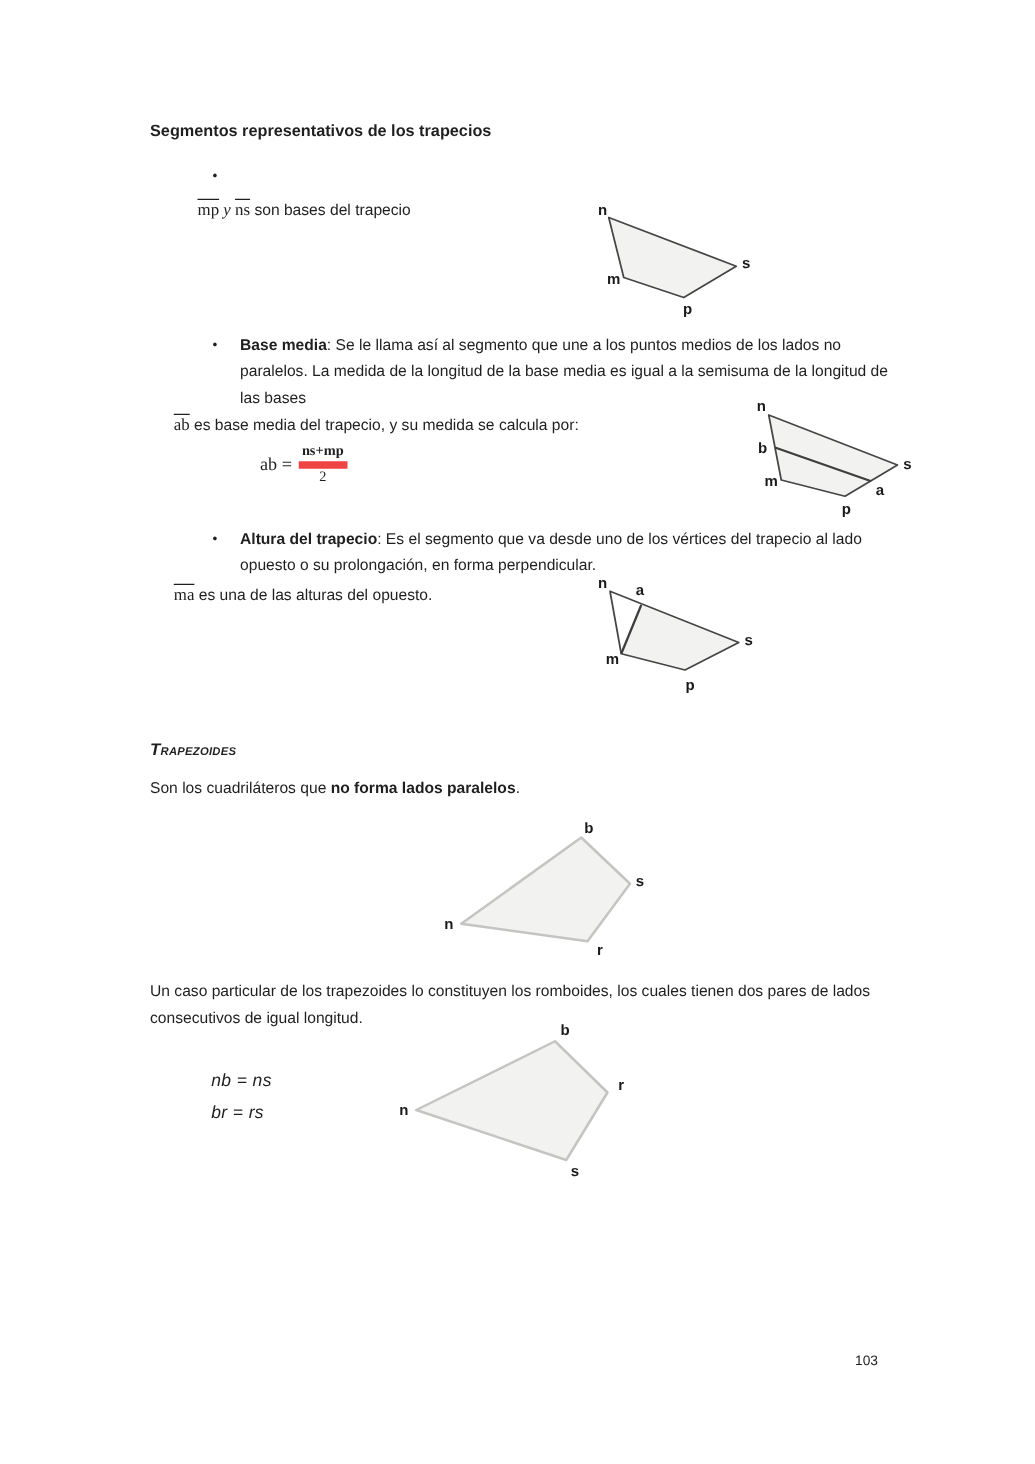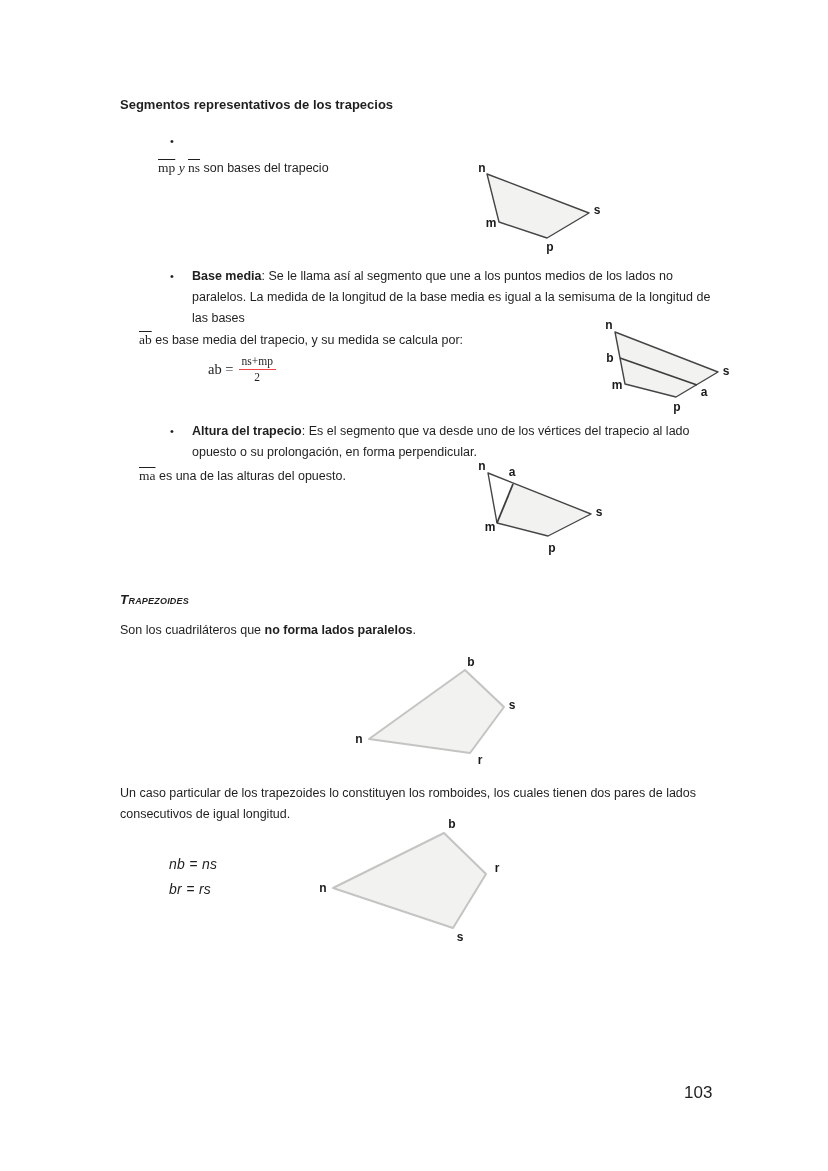--- a/index.html
+++ b/index.html
@@ -45,40 +45,40 @@
   .formula {
     display: inline-flex; align-items: center;
     font-family: "Liberation Serif", serif;
     font-size: 14.5px;
   }
   .formula .lhs { margin-right: 5px; }
   .frac {
     display: inline-flex; flex-direction: column; align-items: center;
     font-size: 11.5px; line-height: 13px;
   }
-  .frac .num { padding: 0 3px 1px 3px; border-bottom: 1px solid #ef4444; }
+  .frac .num { padding: 0 3px 1px 3px; border-bottom: 6px solid #ef4444; font-weight: bold; }
   .frac .den { padding-top: 1px; }
 
   .section-heading {
     left: 120px; top: 592px;
     font-size: 13.5px; font-weight: bold;
     font-variant: small-caps;
     letter-spacing: 0.2px;
     font-style: italic;
   }
   .plain-text { font-size: 12.5px; line-height: 21px; }
 
   .equations {
     font-family: "Liberation Sans", sans-serif;
     font-style: italic;
     font-size: 14px; line-height: 25px;
     letter-spacing: 0.3px;
   }
 
-  .page-number { font-size: 17px; }
+  .page-number { font-size: 11px; }
 
   svg text {
     font-family: "Liberation Sans", sans-serif;
     font-weight: bold;
     font-size: 12px;
     fill: #1a1a1a;
     text-anchor: middle;
   }
   .shape-dark  { fill: #f2f2f1; stroke: #454545; stroke-width: 1.4; stroke-linejoin: round; }
   .shape-light { fill: #f2f2f1; stroke: #c4c4c2; stroke-width: 2;   stroke-linejoin: round; }

